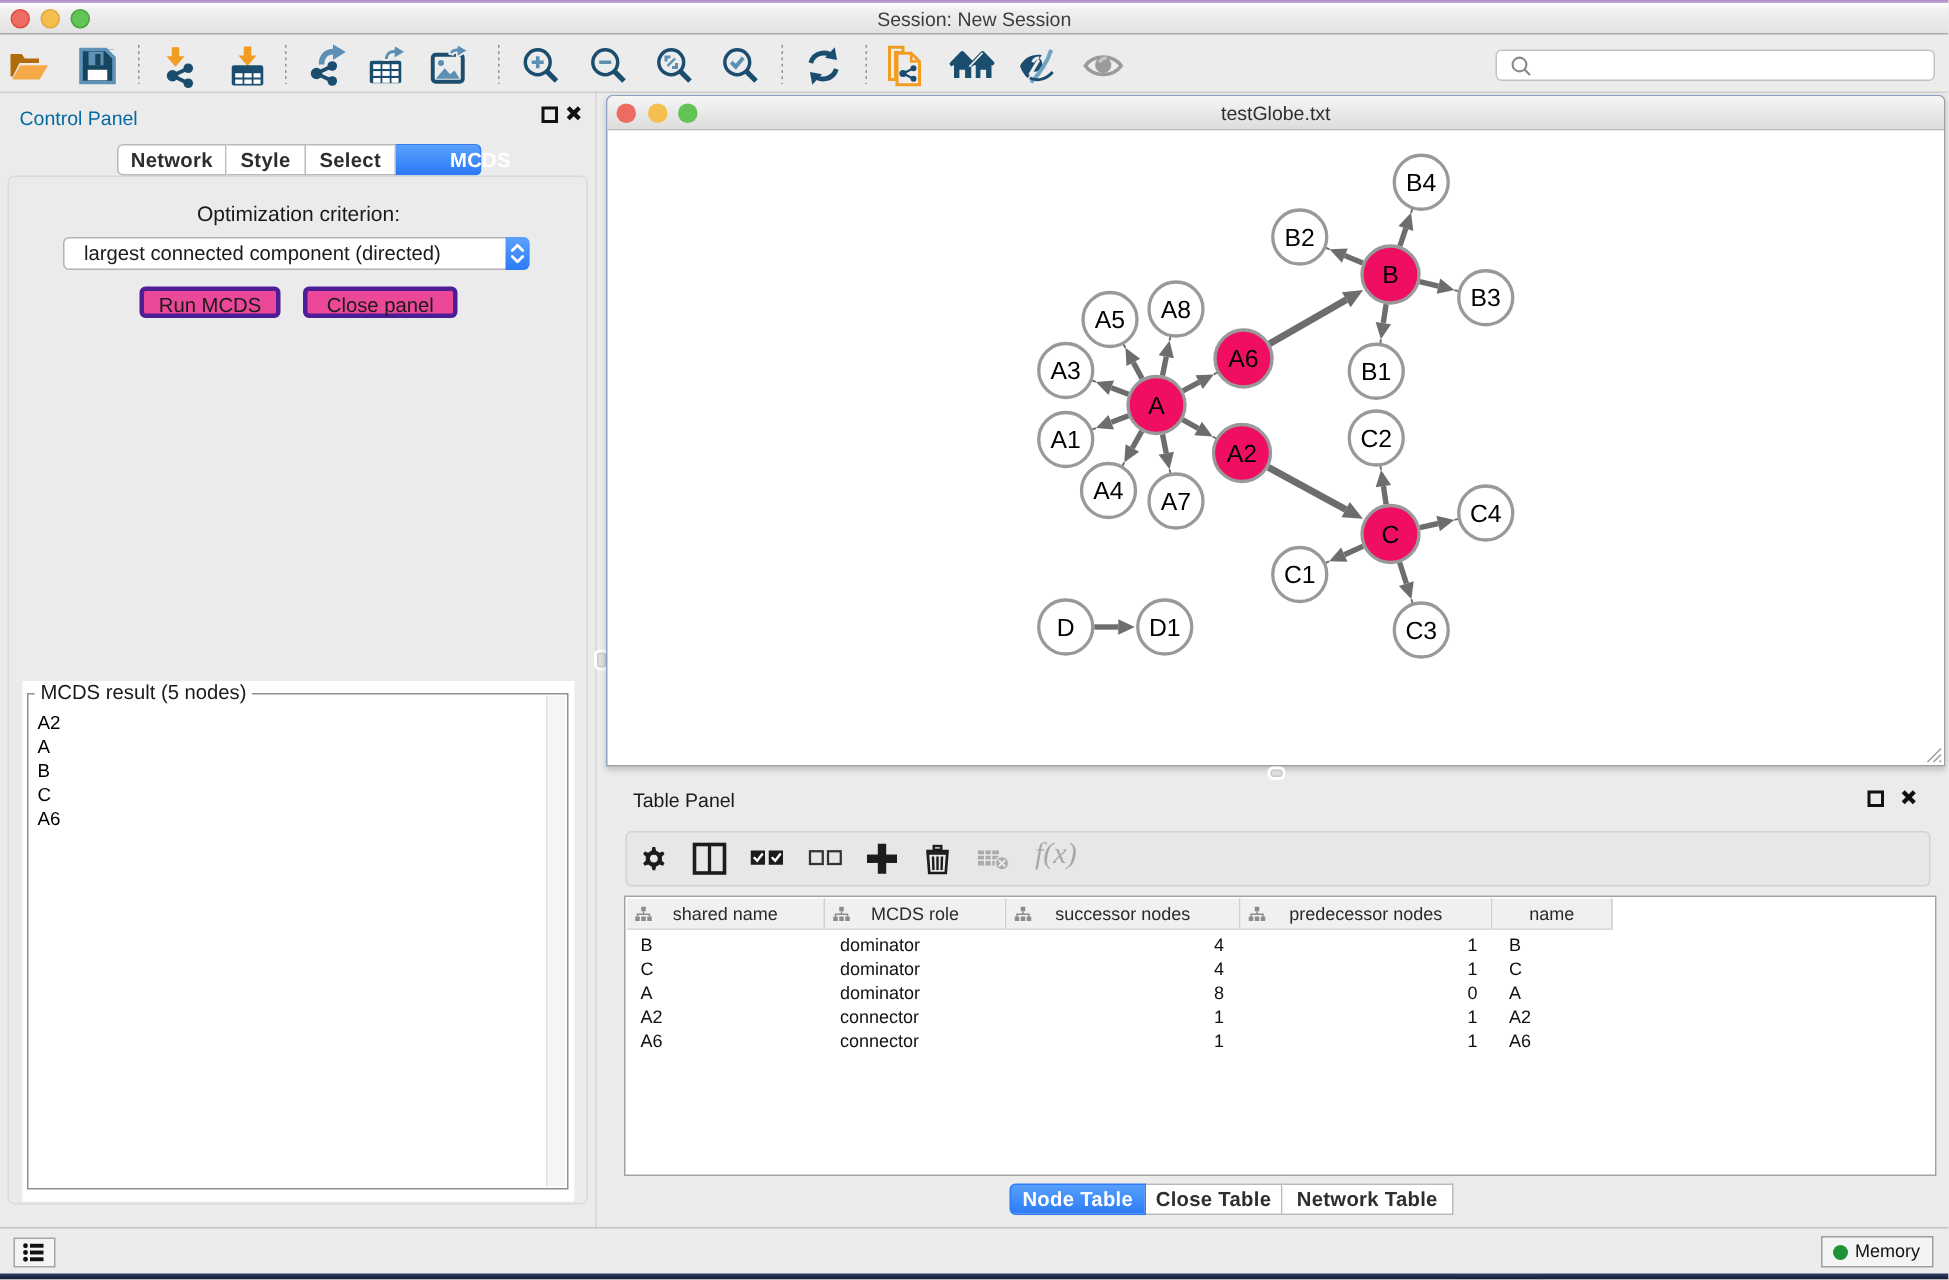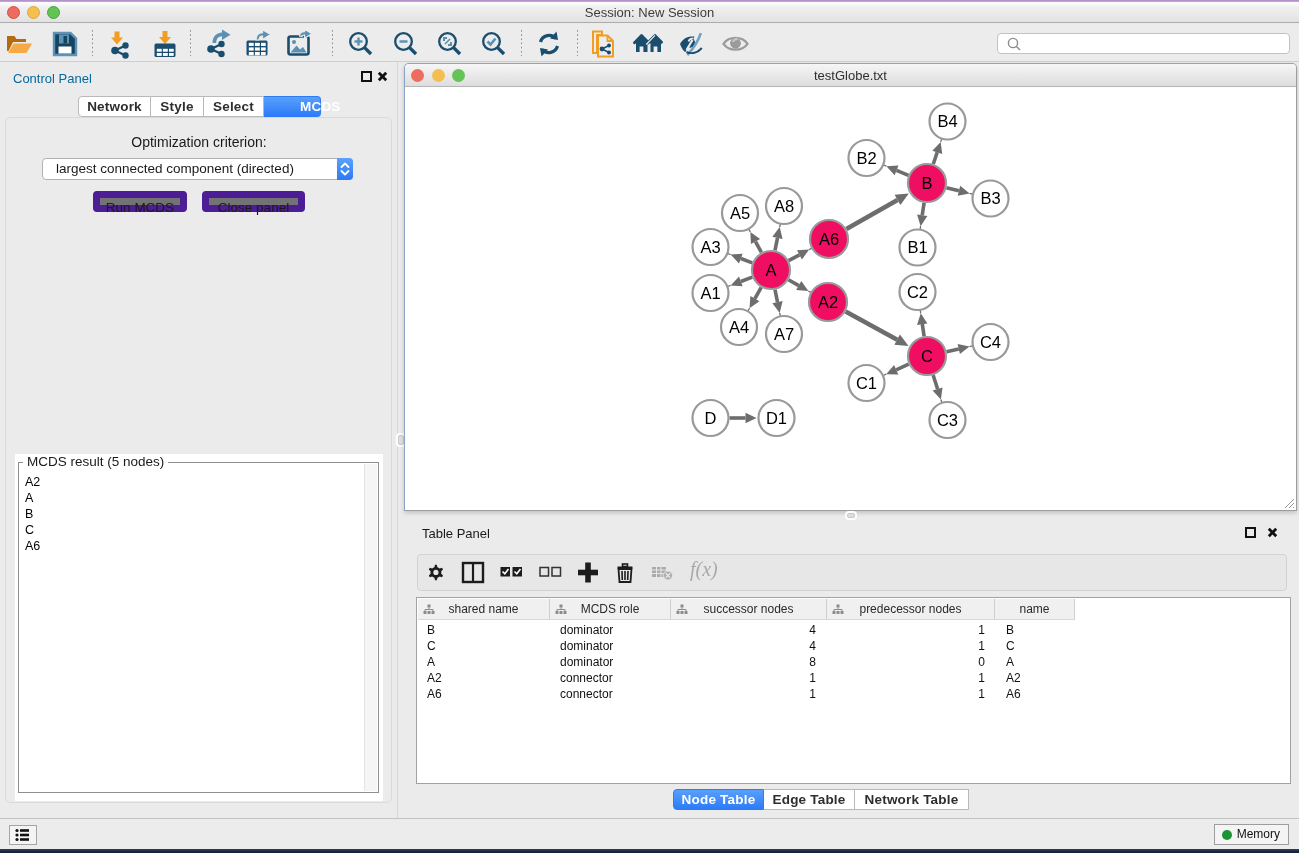--- a/index.html
+++ b/index.html
@@ -34,21 +34,21 @@
 .segtabs .tab:last-child { border-radius:0 4px 4px 0; }
 .segtabs .tab.sel { background:linear-gradient(180deg,#58a0fc 0%,#2d7bf7 100%); color:#fff; border-color:#2d7bf7; }
 
 #mcdsbody { position:absolute; left:5px; top:55px; width:387px; height:686px; background:#ebebeb;
   border:1px solid #dadada; border-radius:5px; }
 #optlabel { position:absolute; left:0; top:72px; width:398px; text-align:center; font-size:14px; color:#1a1a1a; }
 #combo { position:absolute; left:42px; top:96px; width:311px; height:22px; background:#fff;
   border:1px solid #b2b2b2; border-radius:4px; font-size:13.5px; color:#1a1a1a; line-height:20px; padding-left:13px; }
 #combo .step { position:absolute; right:-1px; top:-1px; width:16px; height:22px; border-radius:0 4px 4px 0;
   background:linear-gradient(180deg,#5ba2fd 0%,#2c7af6 100%); }
-.btn { position:absolute; height:21px; background:#737373; border:7px solid #4c1d95; border-radius:4px;
+.btn { position:absolute; height:21px; background:#ec4899; border:3px solid #4c1d95; border-radius:4px;
   font-size:13.5px; color:#1a1a1a; text-align:center; line-height:19px; }
 
 #resultwrap { position:absolute; left:15px; top:392px; width:368px; height:347px; background:#fff; }
 #resultbox { position:absolute; left:18px; top:400px; width:361px; height:331px; background:#fff;
   border:1px solid #8f8f8f; }
 #resultbox .legend { position:absolute; left:4px; top:-9px; background:#fff; padding:0 4px; font-size:13.5px; color:#1a1a1a; }
 #resultbox .items { position:absolute; left:6px; top:11px; font-size:12.5px; color:#000; line-height:16px; }
 #resultbox .sb { position:absolute; right:1px; top:1px; bottom:1px; width:13px; background:#f5f5f5; border-left:1px solid #e3e3e3; }
 
 
@@ -478,21 +478,21 @@
     <div class="trow num" style="left:410px;top:72px;width:158px;">1</div>
     <div class="trow" style="left:589px;top:72px;">A2</div>
     <div class="trow" style="left:10px;top:88px;">A6</div>
     <div class="trow" style="left:143px;top:88px;">connector</div>
     <div class="trow num" style="left:254px;top:88px;width:145px;">1</div>
     <div class="trow num" style="left:410px;top:88px;width:158px;">1</div>
     <div class="trow" style="left:589px;top:88px;">A6</div>
   </div>
   <div class="segtabs" style="left:269px; top:271px;">
     <div class="tab sel" style="width:91px;">Node Table</div>
-    <div class="tab" style="width:91px;">Edge Table</div>
+    <div class="tab" style="width:91px;">Close Table</div>
     <div class="tab" style="width:114px;">Network Table</div>
     <div class="tab" style="width:62px;margin-top:44px;">Motifs</div>
   </div>
 </div>
 
 <div class="abs" id="statusbar">
   <div id="listbtn">
     <svg width="26" height="18" viewBox="0 0 26 18" style="position:absolute;left:0;top:0;">
       <circle cx="7" cy="4.5" r="1.6" fill="#111"></circle>
         <rect x="10" y="3.2" width="9" height="2.6" fill="#111"></rect>

